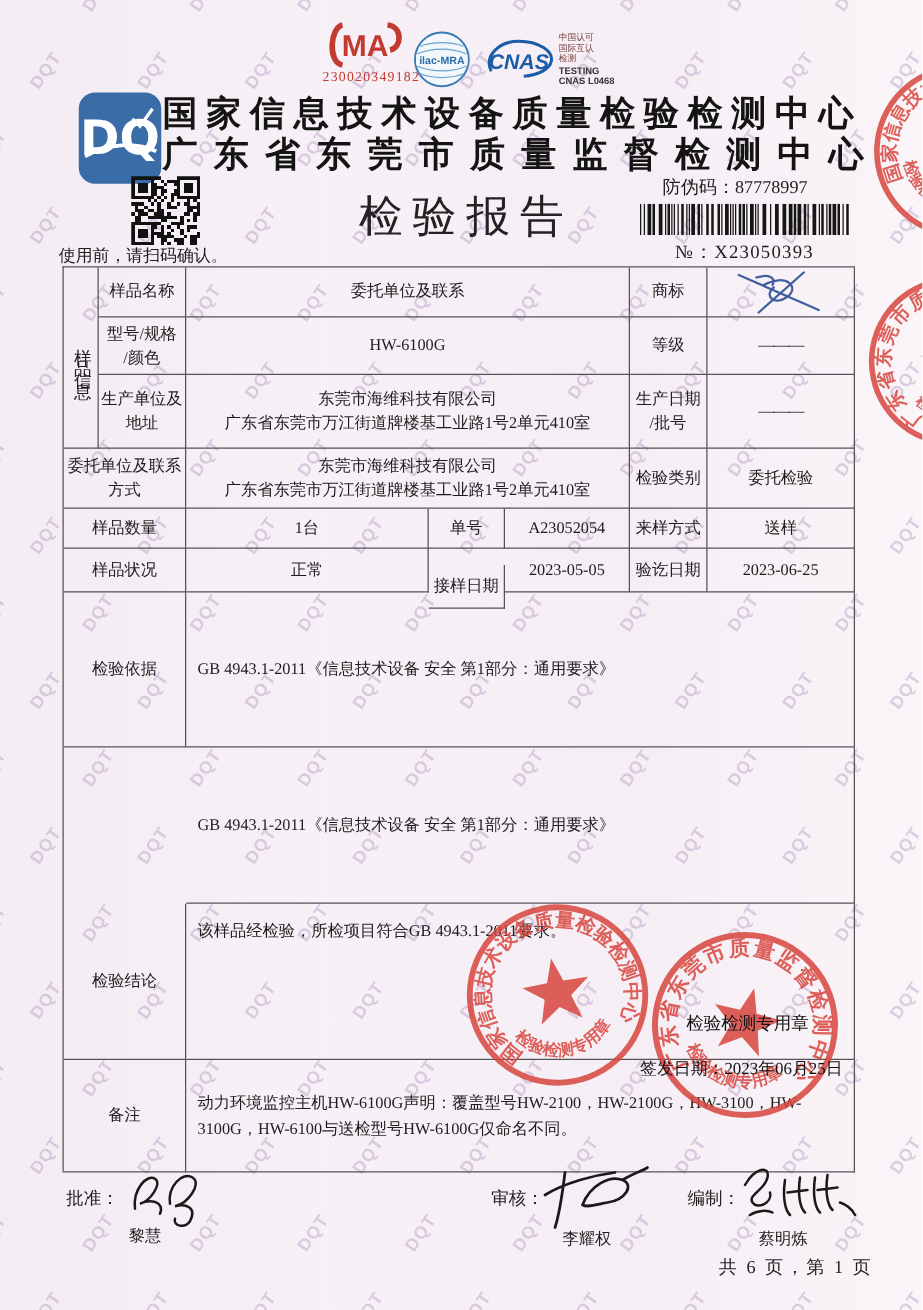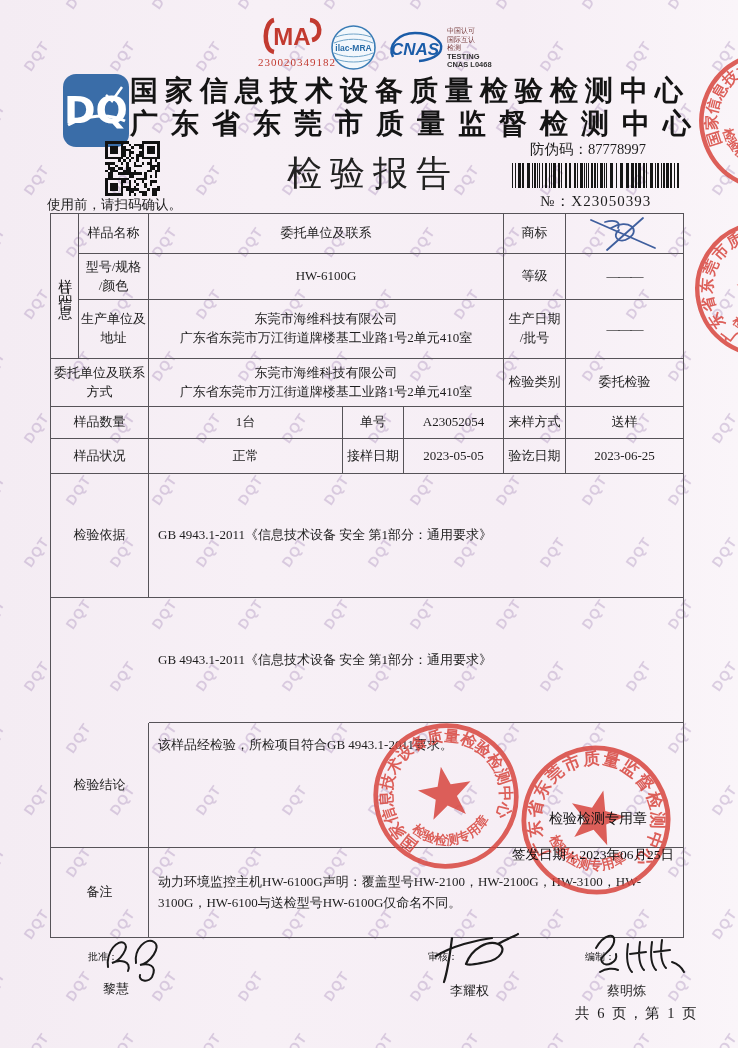--- a/index.html
+++ b/index.html
@@ -48,21 +48,21 @@
   .dash{letter-spacing:-1px;font-size:13px;}
 
   
   .stamp{position:absolute;opacity:.86;mix-blend-mode:multiply;}
   .stamp text{font-family:"Liberation Sans",sans-serif;font-weight:bold;}
   .seal-caption{position:absolute;left:528px;top:810px;width:140px;text-align:center;
     font-size:14px;color:#111;}
   .issue-date{position:absolute;left:512px;top:846px;width:190px;font-size:13.5px;color:#111;}
 
   
-  .sig-label{position:absolute;font-size:10px;font-family:Liberation Serif, serif;margin-left:35px;}
+  .sig-label{position:absolute;font-size:14px;font-family:Liberation Serif, serif;}
   .sig-name{position:absolute;font-size:13px;}
   .page-info{position:absolute;left:575px;top:1004px;font-size:14.5px;letter-spacing:2px;}
   .sig{position:absolute;}
 </style>
 </head>
 <body>
 
 <div class="page">
   <div class="wm-layer">
       <span class="wm" style="left: -24px; top: -14px;">DQT</span>
@@ -597,21 +597,21 @@
 
       <div class="cell" style="left:0;top:193px;width:98px;height:32px">样品数量</div>
       <div class="cell" style="left:98px;top:193px;width:194px;height:32px">1台</div>
       <div class="cell" style="left:292px;top:193px;width:61px;height:32px">单号</div>
       <div class="cell" style="left:353px;top:193px;width:100px;height:32px">A23052054</div>
       <div class="cell" style="left:453px;top:193px;width:62px;height:32px">来样方式</div>
       <div class="cell" style="left:0;top:225px;width:98px;height:35px">样品状况</div>
 
       <div class="cell" style="left:515px;top:193px;width:118px;height:32px">送样</div>
       <div class="cell" style="left:98px;top:225px;width:194px;height:35px">正常</div>
-      <div class="cell" style="left:292px;top:225px;width:61px;height:35px">接样日期</div>
+      <div class="cell" style="left:292px;top:238px;width:61px;height:35px">接样日期</div>
       <div class="cell" style="left:353px;top:225px;width:100px;height:35px">2023-05-05</div>
       <div class="cell" style="left:453px;top:225px;width:62px;height:35px">验讫日期</div>
       <div class="cell" style="left:515px;top:225px;width:118px;height:35px">2023-06-25</div>
 
       <div class="cell" style="left:0;top:260px;width:98px;height:124px">检验依据</div>
       <div class="cell left" style="left:98px;top:260px;width:535px;height:124px">GB 4943.1-2011《信息技术设备 安全 第1部分：通用要求》</div>
 
       <div class="cell left" style="left:98px;top:384px;width:535px;height:125px">GB 4943.1-2011《信息技术设备 安全 第1部分：通用要求》</div>
 
       <div class="cell" style="left:0;top:509px;width:98px;height:125px">检验结论</div>

